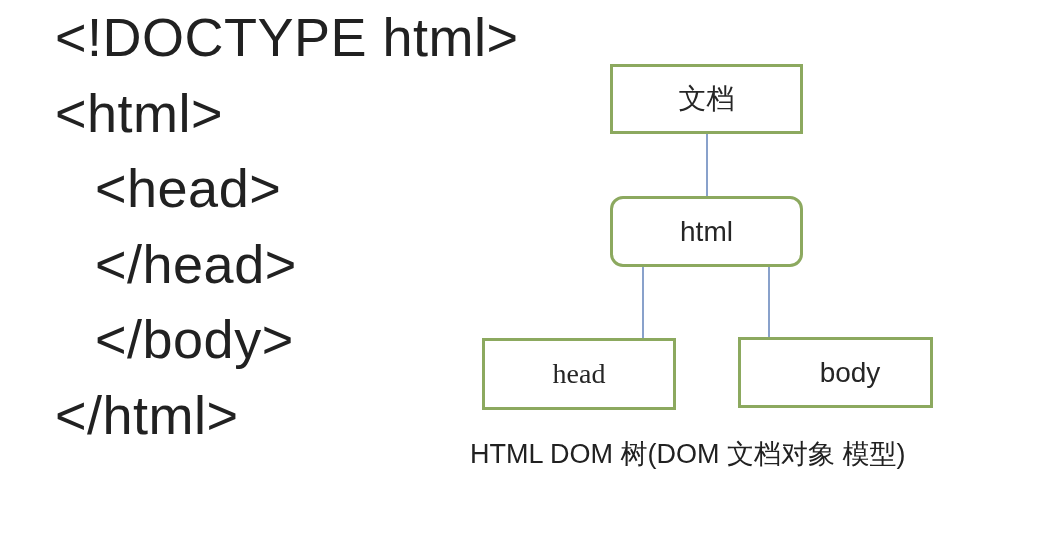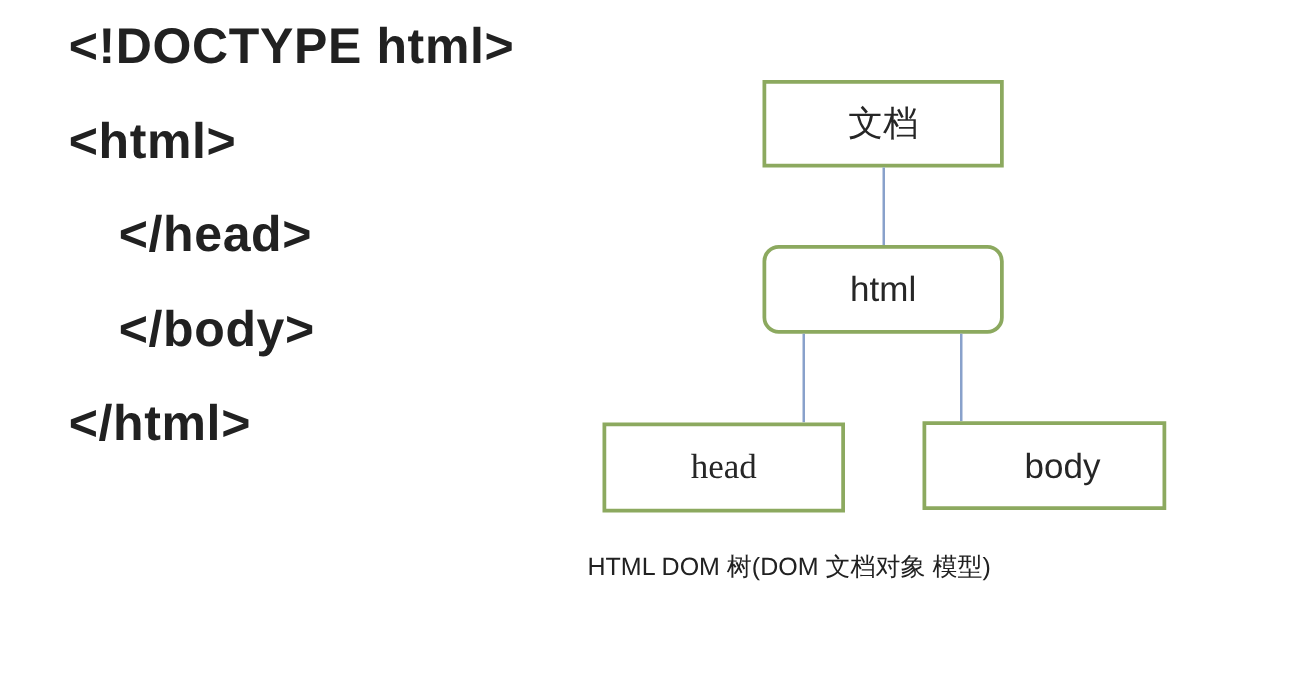--- a/index.html
+++ b/index.html
@@ -14,22 +14,22 @@
     background: #ffffff;
     overflow: hidden;
     font-family: "Liberation Sans", "DejaVu Sans", sans-serif;
   }
 
   
   .code-block {
     position: absolute;
     left: 55px;
     top: 0;
-    font-size: 40px;
-    font-weight: 700;
+    font-size: 54px;
+    font-weight: 400;
     color: #212121;
     letter-spacing: 0.5px;
   }
   .code-line {
     height: 75.5px;
     line-height: 75.5px;
     white-space: pre;
   }
   .code-line.indent1 {
     padding-left: 40px;
@@ -59,34 +59,35 @@
   }
   .conn-doc-html  { left: 706px; top: 134px; height: 62px; }
   .conn-html-head { left: 642px; top: 267px; height: 71px; }
   .conn-html-body { left: 768px; top: 267px; height: 70px; }
 
   .tree-caption {
     position: absolute;
     left: 470px;
     top: 436px;
     width: 540px;
-    font-size: 20px;
+    font-size: 27px;
     line-height: 36px;
     color: #212121;
     white-space: nowrap;
   }
 </style>
 </head>
 <body>
 
 <div class="canvas">
 
   <div class="code-block">
     <div class="code-line">&lt;!DOCTYPE html&gt;</div>
     <div class="code-line">&lt;html&gt;</div>
+    <div class="code-line indent1">&lt;head&gt;</div>
     <div class="code-line indent1">&lt;/head&gt;</div>
     <div class="code-line indent1">&lt;/body&gt;</div>
     <div class="code-line">&lt;/html&gt;</div>
   </div>
 
   <div>
 
     <div class="tree-node node-document">
       <span>文档</span>
     </div>

